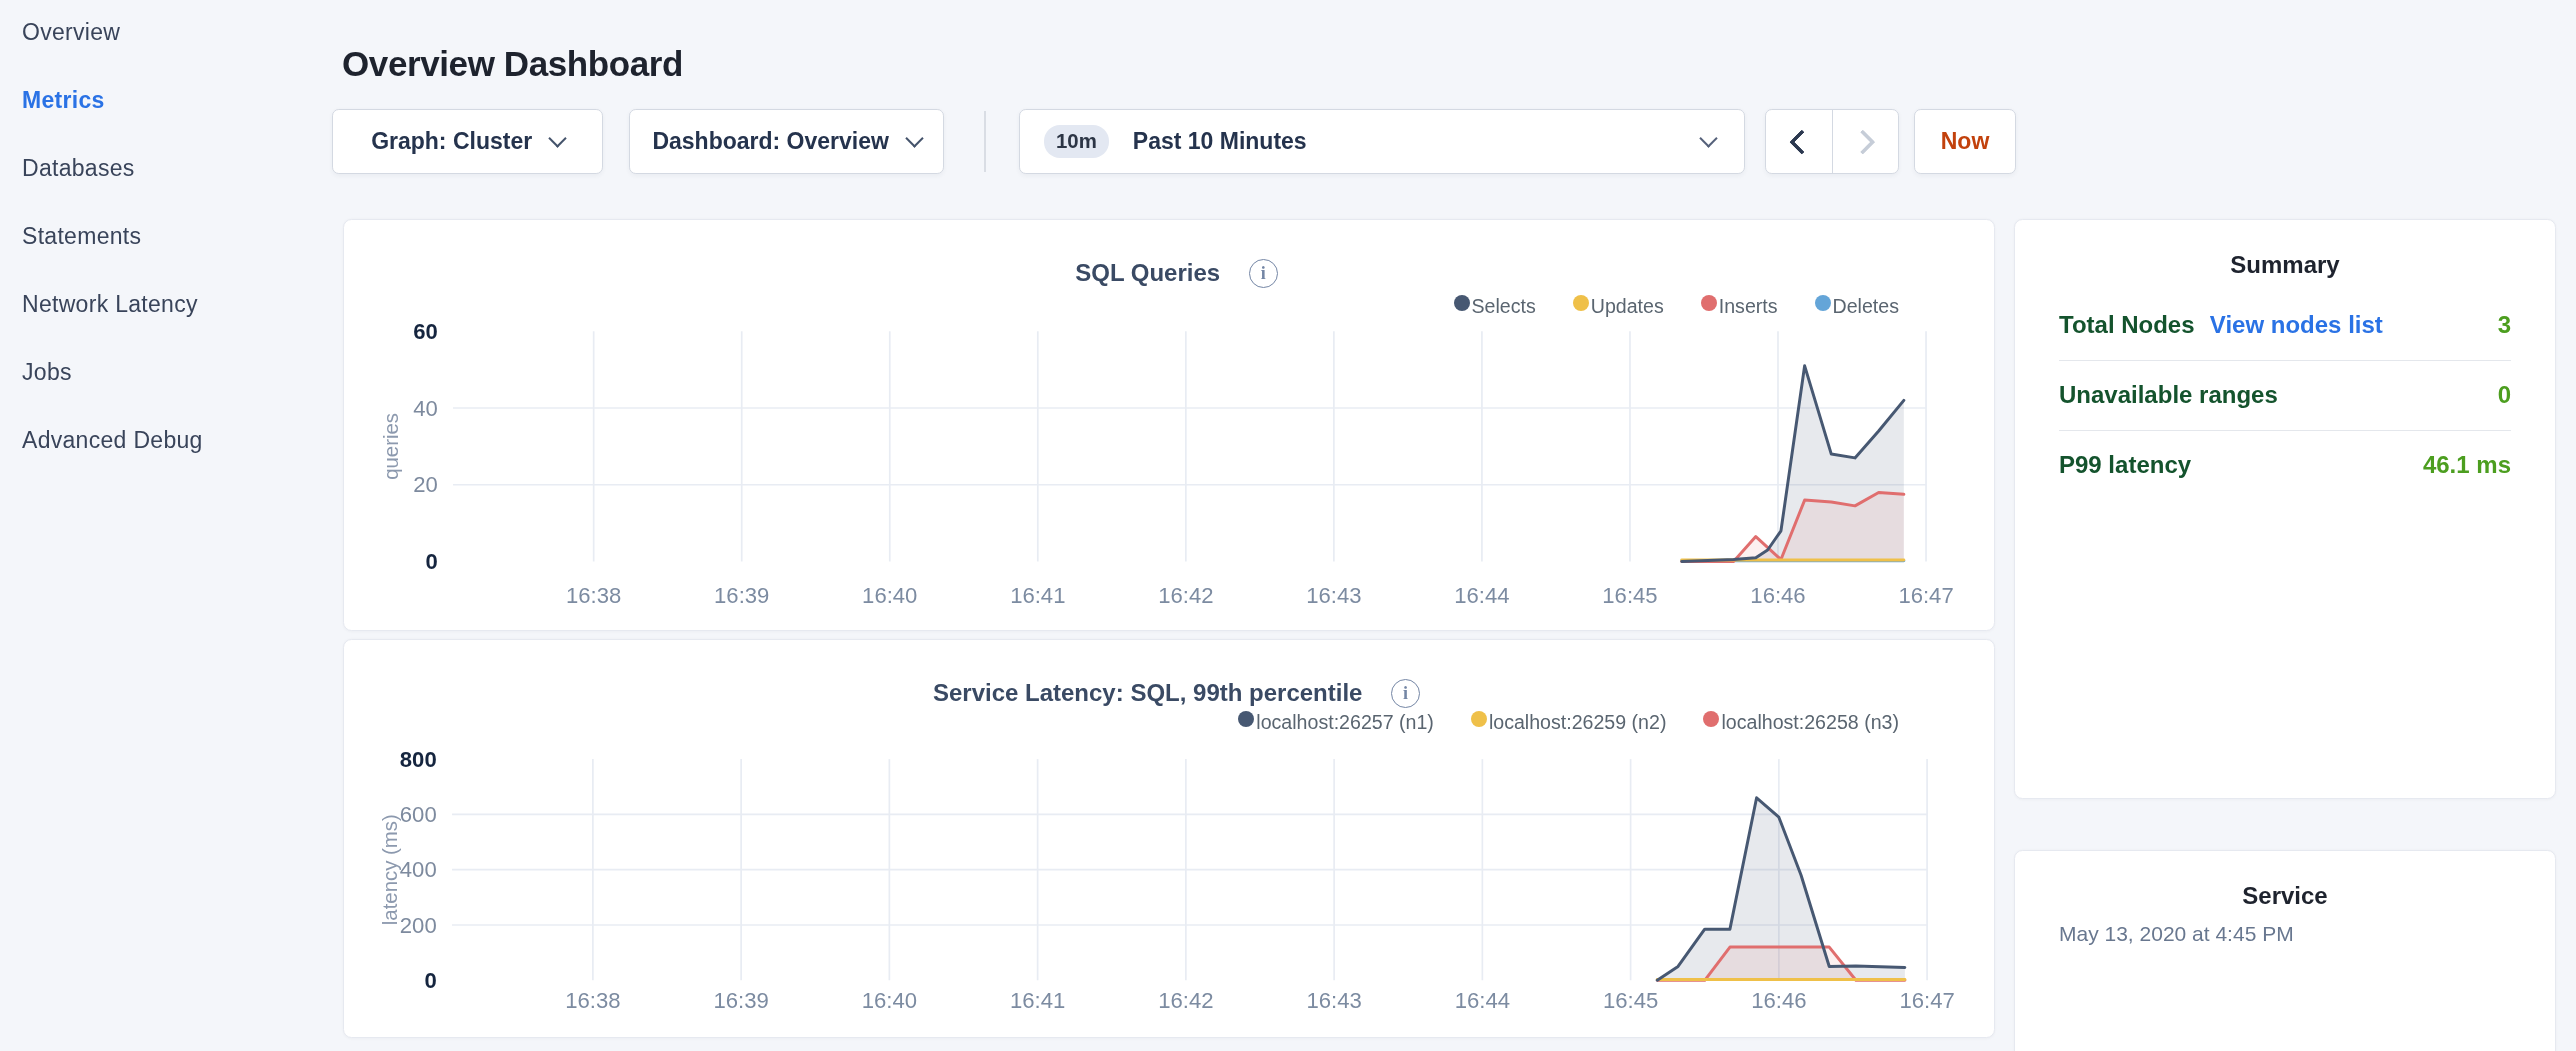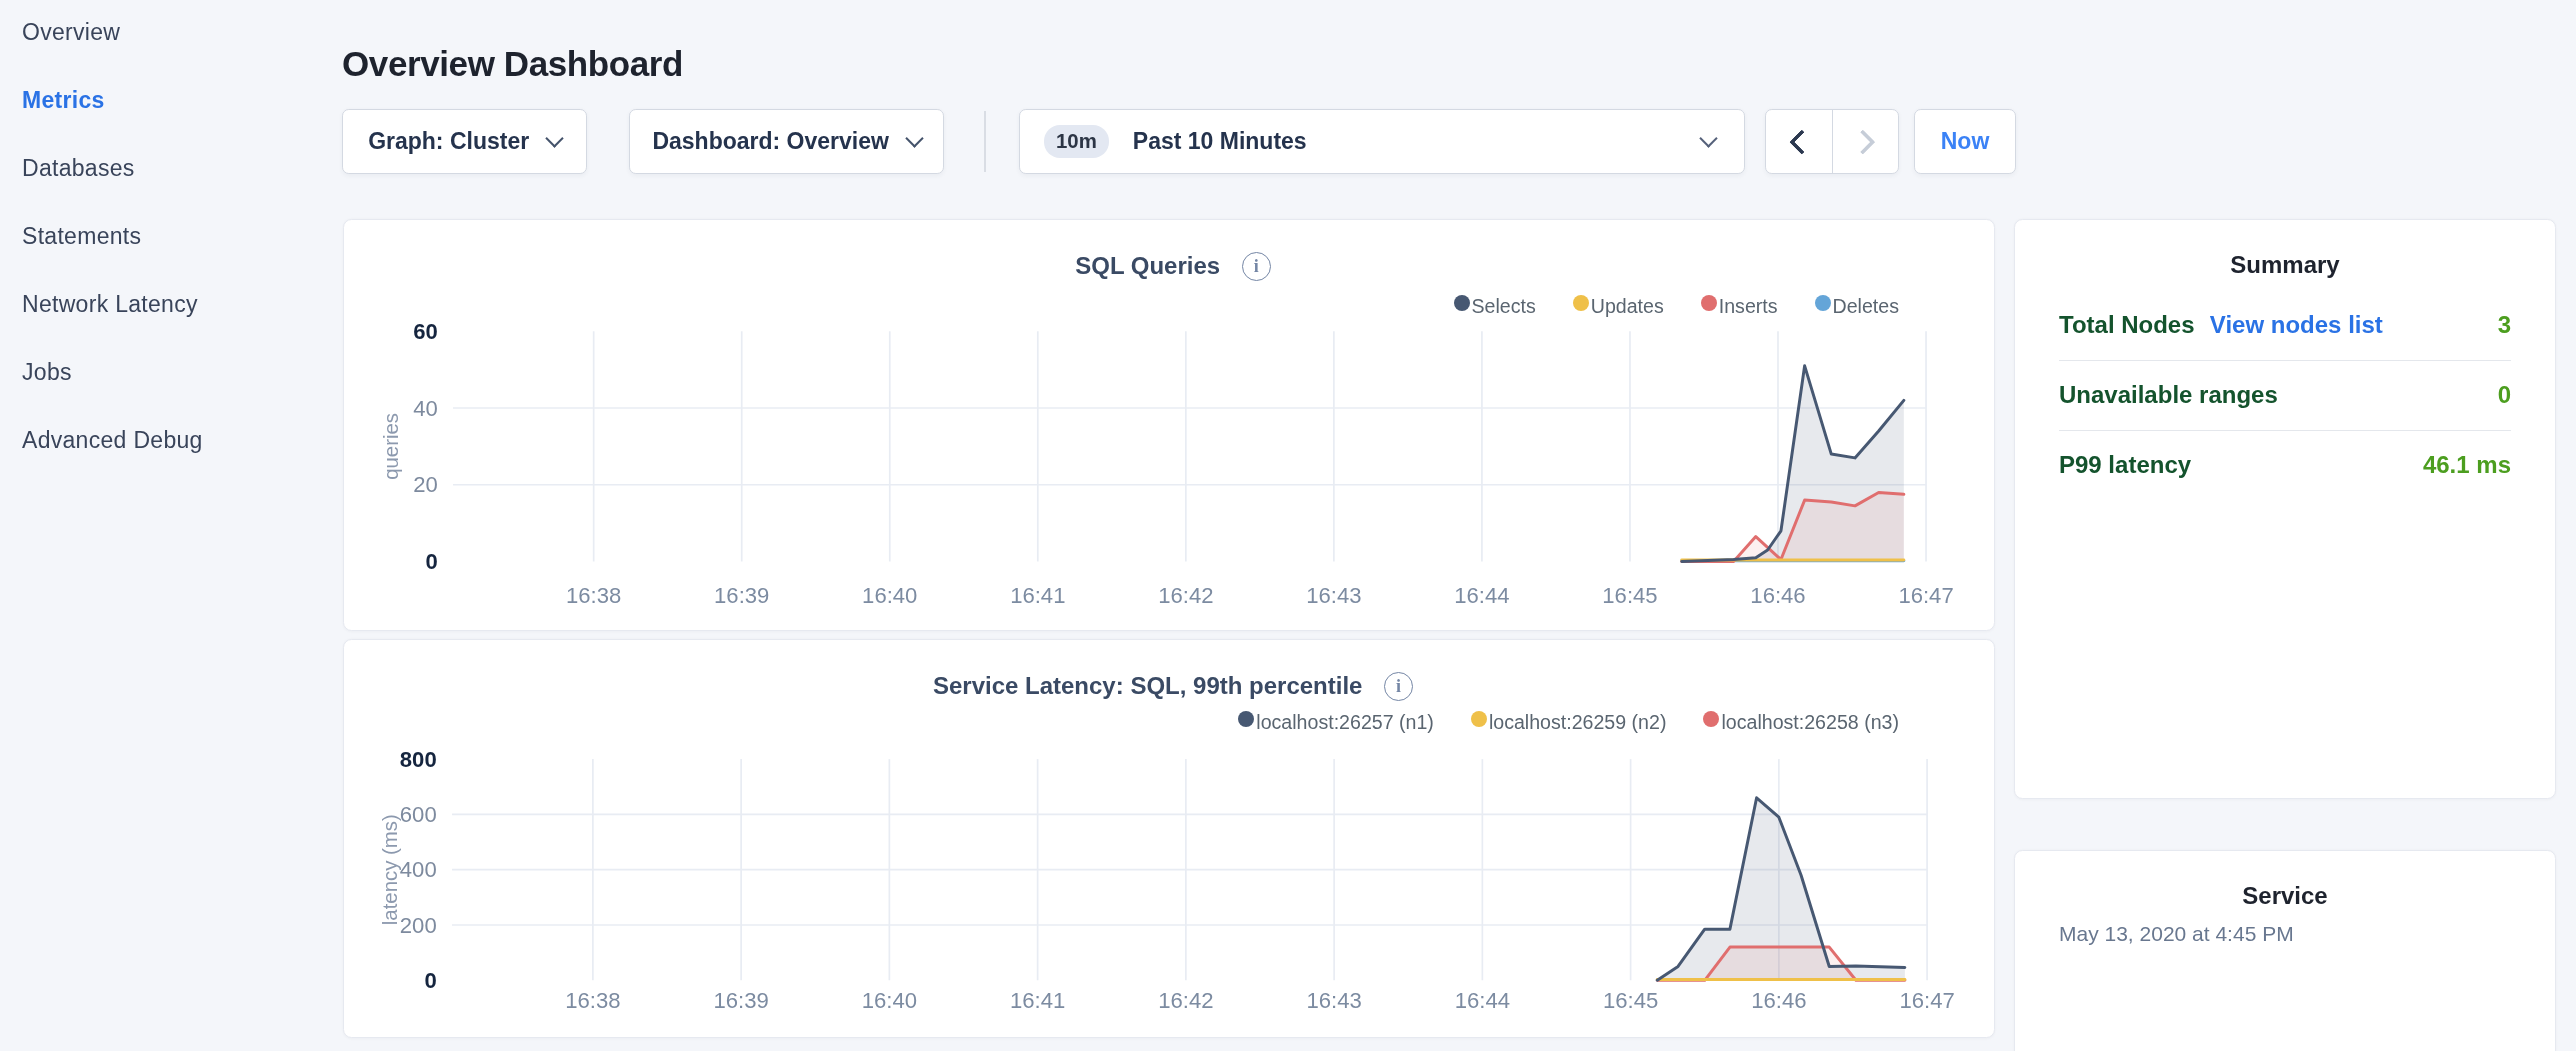--- a/index.html
+++ b/index.html
@@ -25,48 +25,48 @@
     position:absolute;top:109px;height:65px;background:#fff;
     border:1.7px solid #d4d9e2;border-radius:6.8px;box-sizing:border-box;
     display:flex;align-items:center;justify-content:center;
     box-shadow:0 1.7px 4.3px rgba(40,50,70,.05);
   }
   .ctl-label{font-size:23px;font-weight:700;color:#25334d;}
   .chev{
     width:11px;height:11px;border-right:2.6px solid #44536b;border-bottom:2.6px solid #44536b;
     transform:rotate(45deg);margin-left:18.7px;margin-top:-6.8px;display:inline-block;
   }
-  .dd-graph{left:342px;width:245px;}
+  .dd-graph{left:332px;width:271px;}
   .dd-dashboard{left:629px;width:315px;}
   .vdivider{position:absolute;left:984px;top:111px;width:1.7px;height:61px;background:#d9dde4;}
   .timepicker{left:1019px;width:726px;justify-content:flex-start;padding:0 24px;}
   .range-badge{
     background:#e3e8f2;border-radius:16px;padding:5.1px 12px;font-size:20.4px;font-weight:700;
     color:#2c3545;margin-right:24px;
   }
   .timepicker .ctl-label{flex:1;text-align:left;}
   .timepicker .chev{margin-left:0;margin-right:5.1px;border-color:#55617a;}
   .pager{left:1765px;width:134px;padding:0;}
   .pager-half{flex:1;height:100%;display:flex;align-items:center;justify-content:center;cursor:pointer;}
   .pager-half + .pager-half{border-left:1.7px solid #d4d9e2;}
   .arrow-left{width:13.6px;height:13.6px;border-left:4.3px solid #2c3950;border-bottom:4.3px solid #2c3950;transform:rotate(45deg);border-radius:1.7px;margin-left:5.1px;}
   .arrow-right{width:13.6px;height:13.6px;border-right:4.3px solid #c6cdd8;border-top:4.3px solid #c6cdd8;transform:rotate(45deg);border-radius:1.7px;margin-right:5.1px;}
   .now-btn{left:1914px;width:102px;cursor:default;}
-  .now-btn .ctl-label{color:#3b82f6;}
+  .now-btn .ctl-label{color:#c2410c;}
   
   .card{
     position:absolute;background:#fff;border:0.9px solid #e6e9f0;border-radius:8.5px;
     box-sizing:border-box;box-shadow:0 0.9px 2.6px rgba(40,50,70,.04);
   }
   .chart-card1{left:343px;top:219px;width:1652px;height:412px;}
   .chart-card2{left:343px;top:639px;width:1652px;height:399px;}
   .chart-head{
     position:absolute;left:0;right:0;top:24px;display:flex;align-items:center;justify-content:center;gap:13.6px;
   }
-  .chart-title{font-size:24px;font-weight:700;color:#3a4a64;margin:8px;}
+  .chart-title{font-size:24px;font-weight:700;color:#3a4a64;margin:15px;}
   .info-icon{
     width:27px;height:27px;border:1.7px solid #7486a5;border-radius:50%;
     color:#7486a5;font-size:18px;font-weight:700;display:inline-flex;align-items:center;justify-content:center;
     font-family:"Liberation Serif", serif;
   }
   .info-icon::after{content:"i";}
   .legend{
     position:absolute;right:95px;display:flex;align-items:center;gap:37px;
   }
   .chart-card1 .legend{top:75px;}

